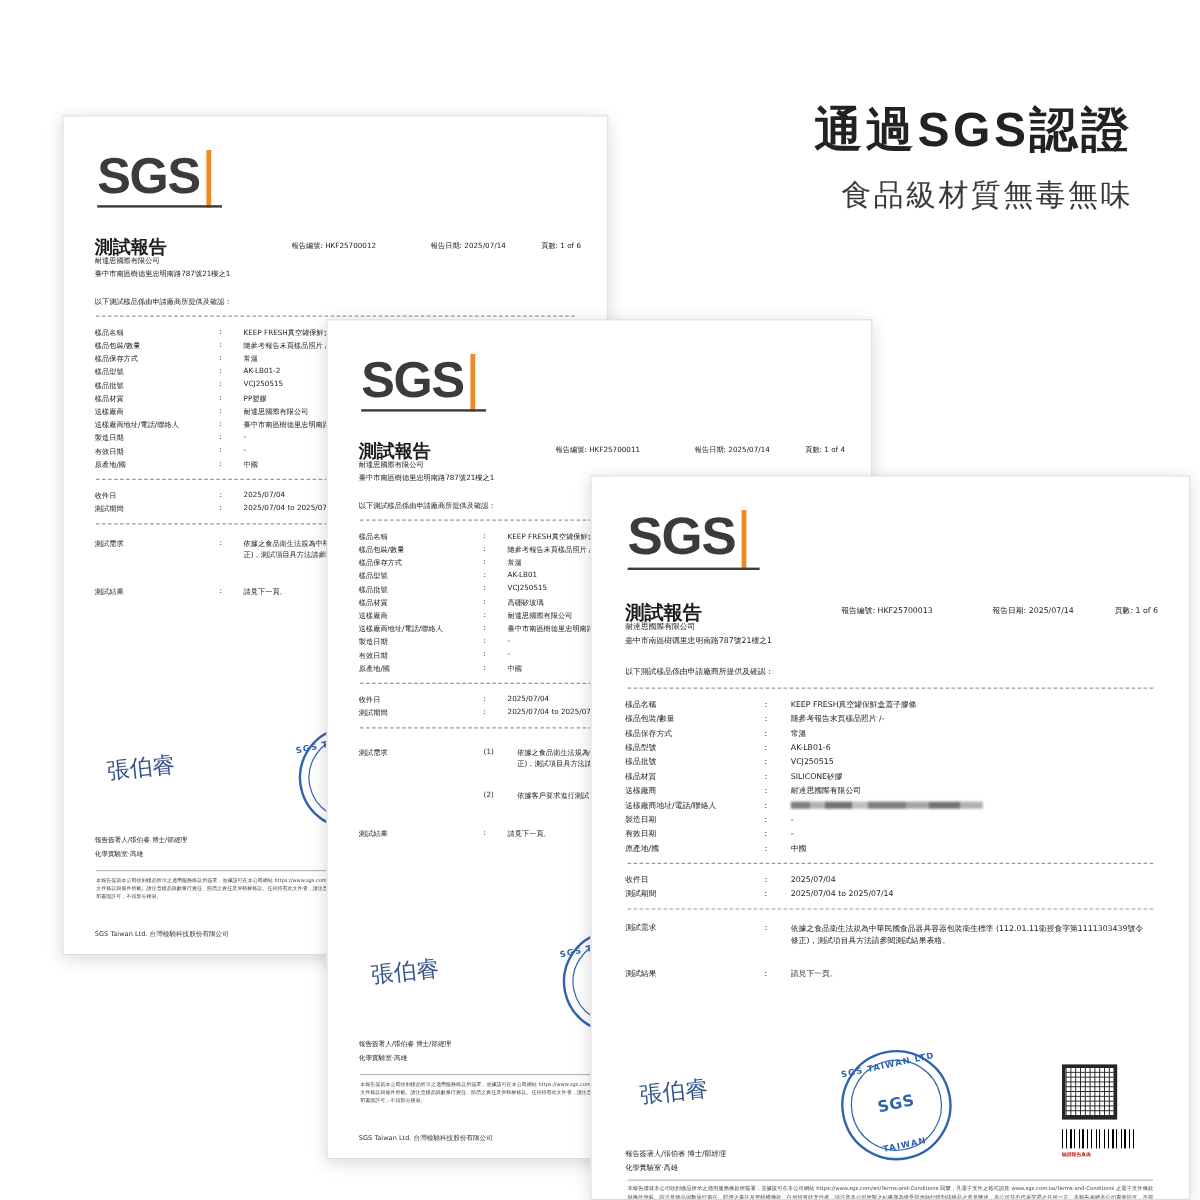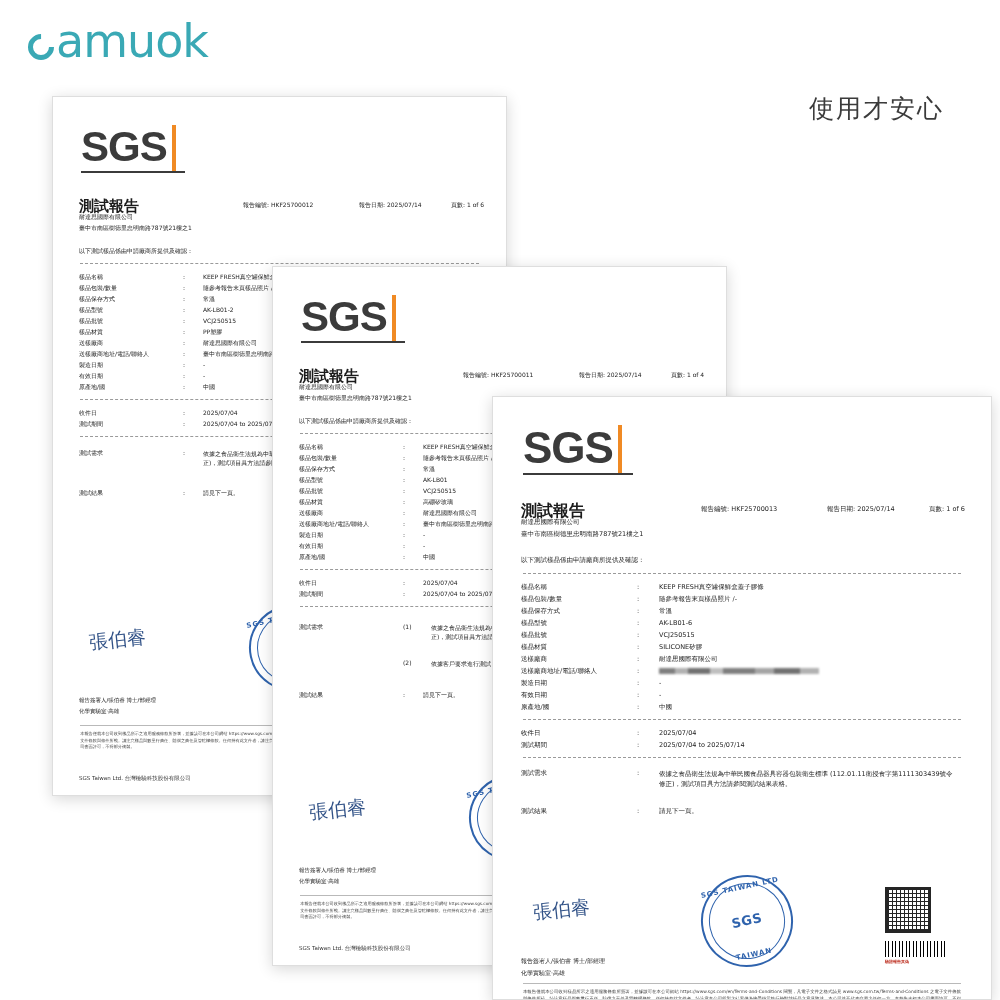--- a/index.html
+++ b/index.html
@@ -201,26 +201,24 @@
     background: linear-gradient(90deg,#555 0 10%, #999 10% 18%, #444 18% 32%, #aaa 32% 40%, #555 40% 60%, #888 60% 72%, #444 72% 88%, #999 88% 100%);
     filter: blur(1.1px);
     opacity: 0.75;
   }
 </style>
 </head>
 <body>
 
 <div id="page">
 
-  <div class="brand">
-    <span class="mark"></span><span>amuok</span>
-  </div>
 
   <div class="headline">
-    <div class="h3">使用才安心</div>
+    <div class="h1">通過SGS認證</div>
+    <div class="h2">食品級材質無毒無味</div>
   </div>
 
   <div class="sheet sheet-1">
 
     <div class="sgs-logo" style="left:28px; top:26px; font-size:42px;">
       <span>SGS</span><span class="bar"></span>
     </div>
     <div class="sgs-underline" style="left:28px; top:74px; width:104px;"></div>
 
     <div class="doc-title" style="left:26px; top:100px; font-size:15px;">測試報告</div>

